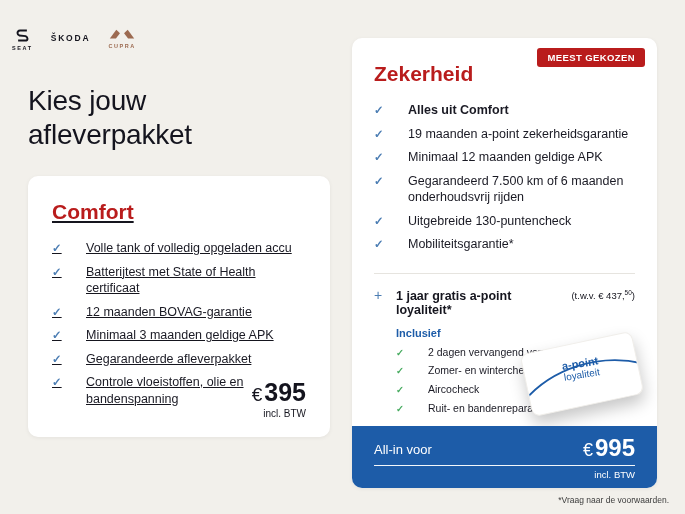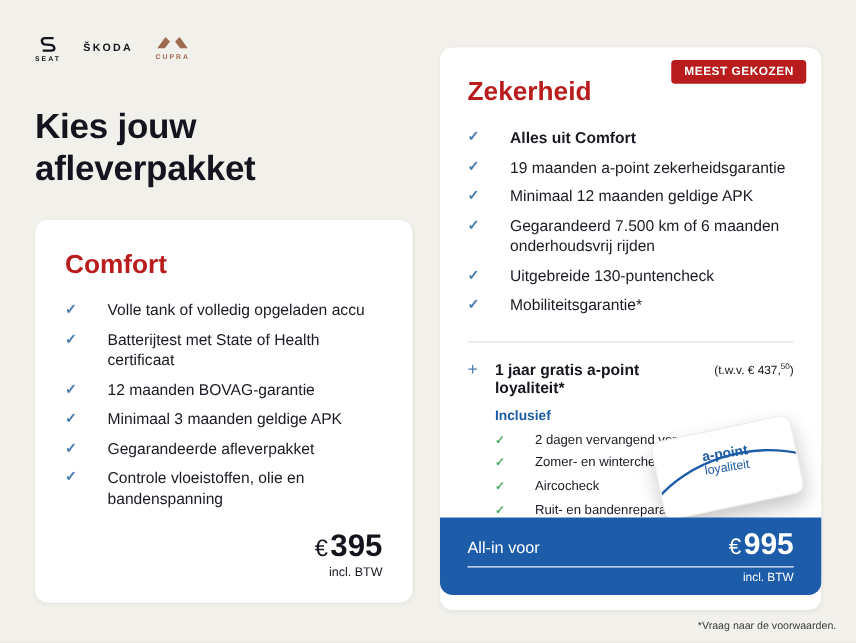--- a/index.html
+++ b/index.html
@@ -4,35 +4,35 @@
 <style>
   * { margin:0; padding:0; box-sizing:border-box; }
   html,body { background:#e8e6e0; }
   body { font-family:"Liberation Sans", sans-serif; }
   .page {
     position:relative; width:685px; height:514px;
     background:#f2f0eb; overflow:hidden; color:#15151e;
   }
 
   
-  .brand-row { position:absolute; left:28px; top:28px; display:flex; gap:18px; align-items:flex-start; }
+  .brand-row { position:absolute; left:12px; top:28px; display:flex; gap:18px; align-items:flex-start; }
   .brand { display:flex; flex-direction:column; align-items:center; gap:2px; }
   .brand-label { font-size:5.5px; font-weight:700; letter-spacing:1.6px; color:#15151e; }
   .skoda-word { font-size:8.5px; font-weight:700; letter-spacing:1.8px; margin-top:5px; color:#15151e; }
   .cupra-label { color:#9c6a50; }
 
   
   .page-title {
     position:absolute; left:28px; top:84px; width:240px;
-    font-size:28px; line-height:1.2; font-weight:700; color:#14141e; letter-spacing:-0.2px;
+    font-size:28px; line-height:1.2; font-weight:400; color:#14141e; letter-spacing:-0.2px;
   }
 
   
   .card { position:absolute; background:#fff; border-radius:10px; box-shadow:0 1px 4px rgba(0,0,0,0.06); }
-  .comfort-card { left:28px; top:176px; width:302px; height:306px; padding:24px 24px 16px; }
+  .comfort-card { left:28px; top:176px; width:302px; height:261px; padding:24px 24px 16px;text-decoration:underline; }
   .z-card { left:352px; top:38px; width:305px; height:450px; padding:24px 22px 0; }
 
   .card h2 { font-size:21px; font-weight:700; color:#b91c1c; margin-bottom:16px; }
 
   .check-item { display:flex; gap:22px; margin-bottom:7px; font-size:12.5px; line-height:1.32; color:#1a1a24; }
   .check-icon { flex:0 0 12px; font-weight:700; font-size:11.5px; margin-top:1px; }
   .check-icon::before { content:"\2713"; }
   .list .check-icon { color:#4b7db3; }
   .sub-list .check-icon { color:#43a95c; font-size:9.5px; flex-basis:10px; }
   .z-list > div:first-of-type .item-text { font-weight:700; }
@@ -67,21 +67,21 @@
     box-shadow:0 8px 16px rgba(0,0,0,0.22);
     transform:rotate(-12deg); overflow:hidden;
   }
   .loyalty-card svg { position:absolute; inset:0; }
   .lc-text { position:absolute; top:14px; left:0; right:0; text-align:center; color:#1d5ca8; transform:rotate(3deg); }
   .lc-line1 { font-size:11px; font-weight:700; }
   .lc-line2 { font-size:10px; }
 
   
   .z-footer {
-    position:absolute; left:0; right:0; bottom:12px; height:62px;
+    position:absolute; left:0; right:0; bottom:0; height:62px;
     background:#1d5ca8; border-radius:0 0 10px 10px;
     padding:10px 22px 23px; color:#fff;
   }
   .zf-row { display:flex; justify-content:space-between; align-items:flex-end; }
   .zf-label { font-size:13px; padding-bottom:3px; }
   .zf-price { font-size:24px; font-weight:700; line-height:1;text-align:center; }
   .zf-price .euro { font-size:18px; font-weight:400; margin-right:2px; }
   .zf-line { border-top:1px solid rgba(255,255,255,0.95); margin-top:5px; }
   .zf-note { font-size:9.5px; text-align:right; margin-top:3px; }
 

